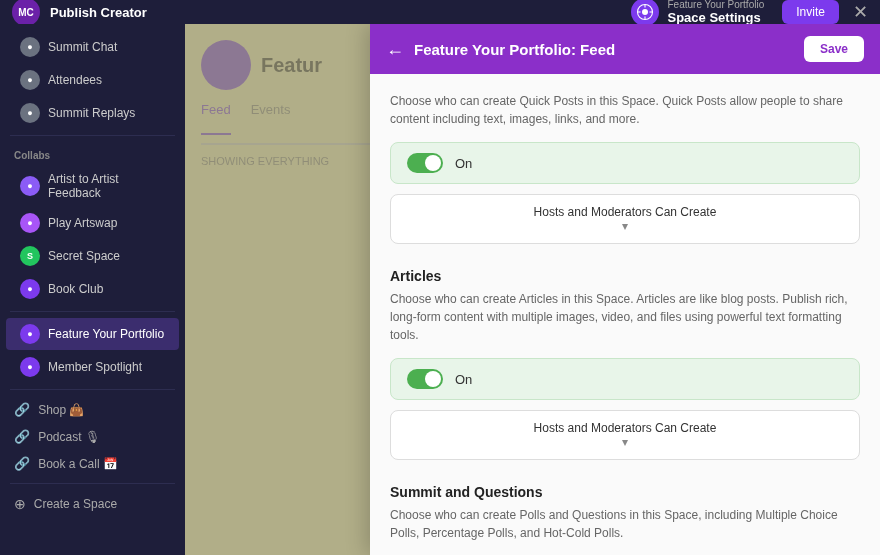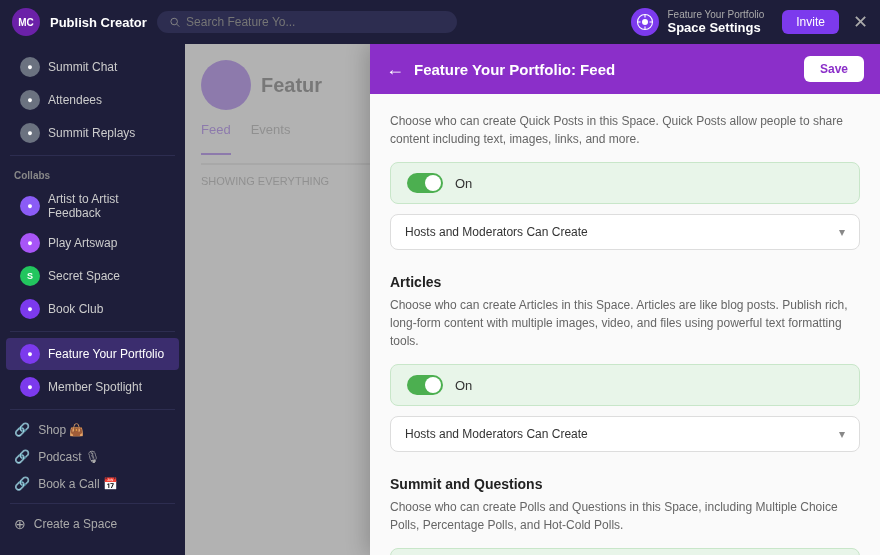--- a/index.html
+++ b/index.html
@@ -1,20 +1,20 @@
 <!DOCTYPE html>
 <html><head>
   <meta charset="utf-8">
   <style>
     * { box-sizing: border-box; margin: 0; padding: 0; }
     body { font-family: -apple-system, BlinkMacSystemFont, 'Segoe UI', sans-serif; background: #1a1a2e; width: 880px; height: 555px; overflow: hidden; display: flex; flex-direction: column; }
 
     
     .top-bar {
-      display: flex; align-items: center; background: #1e1e3a; height: 44px; padding: 0 12px; gap: 10px; flex-shrink: 0;
+      display: flex; align-items: center; background: #1e1e3a; height: 24px; padding: 0 12px; gap: 10px; flex-shrink: 0;
     }
     .app-logo { width: 28px; height: 28px; background: #6b21a8; border-radius: 50%; display: flex; align-items: center; justify-content: center; color: white; font-size: 10px; font-weight: bold; flex-shrink: 0; }
     .app-name { color: white; font-size: 13px; font-weight: 600; }
     .search-bar { background: #2d2d50; border-radius: 20px; display: flex; align-items: center; padding: 4px 12px; gap: 6px; flex: 1; max-width: 300px; }
     .search-bar input { background: transparent; border: none; outline: none; color: #aaa; font-size: 12px; width: 100%; }
     .space-settings-header { display: flex; align-items: center; gap: 8px; margin-left: auto; }
     .space-icon { width: 28px; height: 28px; border-radius: 50%; background: #7c3aed; display: flex; align-items: center; justify-content: center; }
     .space-icon svg { width: 18px; height: 18px; }
     .space-title-group { display: flex; flex-direction: column; }
     .space-subtitle { color: #aaa; font-size: 10px; }
@@ -30,21 +30,21 @@
     .sidebar-section-label { color: #888; font-size: 10px; font-weight: 600; padding: 8px 14px 4px; text-transform: none; }
     .sidebar-item { display: flex; align-items: center; gap: 8px; padding: 6px 14px; cursor: pointer; color: #ccc; font-size: 12px; border-radius: 4px; margin: 1px 6px; }
     .sidebar-item.active { background: #3b2d6e; color: white; }
     .sidebar-avatar { width: 20px; height: 20px; border-radius: 50%; display: flex; align-items: center; justify-content: center; font-size: 9px; font-weight: bold; color: white; flex-shrink: 0; }
     .sidebar-item-text { font-size: 12px; }
     .sidebar-divider { height: 1px; background: #2d2d50; margin: 6px 10px; }
     .sidebar-bottom-item { display: flex; align-items: center; gap: 8px; padding: 6px 14px; cursor: pointer; color: #aaa; font-size: 12px; }
     .sidebar-bottom-item .icon { font-size: 13px; }
 
     
-    .main-content { flex: 1; background: #ffffff; overflow: hidden; position: relative; }
+    .main-content { flex: 1; background: #fef9c3; overflow: hidden; position: relative; }
     .content-bg { padding: 16px; opacity: 0.4; }
     .space-header { display: flex; align-items: center; gap: 10px; margin-bottom: 12px; }
     .space-big-icon { width: 50px; height: 50px; border-radius: 50%; background: #7c3aed; }
     .space-name-big { color: #333; font-size: 20px; font-weight: 700; }
     .content-tabs { display: flex; gap: 20px; border-bottom: 2px solid #ddd; padding-bottom: 8px; }
     .content-tab { color: #888; font-size: 13px; padding-bottom: 16px; cursor: pointer; }
     .content-tab.active { color: #7c3aed; border-bottom: 2px solid #7c3aed; }
     .showing-label { color: #888; font-size: 11px; margin: 10px 0; }
 
     
@@ -54,40 +54,33 @@
     .modal-back-btn { background: transparent; border: none; color: white; font-size: 18px; cursor: pointer; }
     .modal-title { flex: 1; font-size: 15px; font-weight: 600; }
     .modal-save-btn { background: white; color: #8b2fc9; border: none; border-radius: 6px; padding: 6px 16px; font-size: 12px; font-weight: 600; cursor: pointer; }
     .modal-body { flex: 1; overflow-y: auto; padding: 18px 20px; background: #fafafa; }
     .section-block { margin-bottom: 24px; }
     .section-desc { color: #666; font-size: 12px; line-height: 1.5; margin-bottom: 14px; }
     .toggle-row { background: #e8f5e9; border: 1px solid #c8e6c9; border-radius: 8px; padding: 10px 16px; display: flex; align-items: center; gap: 12px; margin-bottom: 10px; }
     .toggle-switch { width: 36px; height: 20px; background: #4caf50; border-radius: 10px; position: relative; flex-shrink: 0; }
     .toggle-switch::after { content: ''; position: absolute; width: 16px; height: 16px; background: white; border-radius: 50%; top: 2px; right: 2px; }
     .toggle-label { color: #333; font-size: 13px; font-weight: 500; }
-    .dropdown-row { border: 1px solid #ddd; border-radius: 8px; padding: 10px 14px; display: flex; align-items: center; justify-content: space-between; background: white; cursor: pointer; margin-bottom: 4px; }
+    .dropdown-row { border: 1px solid #ddd; border-radius: 8px; padding: 10px 30px; display: flex; align-items: center; justify-content: space-between; background: white; cursor: pointer; margin-bottom: 4px; flex-direction: column; }
     .dropdown-text { color: #333; font-size: 12px; }
     .dropdown-arrow { color: #888; font-size: 12px; }
     .section-title { color: #222; font-size: 14px; font-weight: 700; margin-bottom: 6px; }
   </style>
 </head>
 <body>
 
 <div class="top-bar">
   <div class="app-logo">
     <span>MC</span>
   </div>
   <span class="app-name">Publish Creator</span>
-  <div class="search-bar">
-    <svg width="12" height="12" viewBox="0 0 24 24" fill="#888">
-        <circle cx="11" cy="11" r="7" stroke="#888" stroke-width="2" fill="none"></circle>
-        <line x1="16.5" y1="16.5" x2="22" y2="22" stroke="#888" stroke-width="2"></line>
-      </svg>
-    <input type="text" placeholder="Search Feature Yo..." style="">
-  </div>
   <div class="space-settings-header">
     <div class="space-icon">
       <svg viewBox="0 0 24 24" fill="white">
           <circle cx="12" cy="12" r="10" fill="none" stroke="white" stroke-width="1.5"></circle>
           <circle cx="12" cy="12" r="4" fill="white"></circle>
           <line x1="12" y1="2" x2="12" y2="6" stroke="white" stroke-width="1.5"></line>
           <line x1="12" y1="18" x2="12" y2="22" stroke="white" stroke-width="1.5"></line>
           <line x1="2" y1="12" x2="6" y2="12" stroke="white" stroke-width="1.5"></line>
           <line x1="18" y1="12" x2="22" y2="12" stroke="white" stroke-width="1.5"></line>
         </svg>

